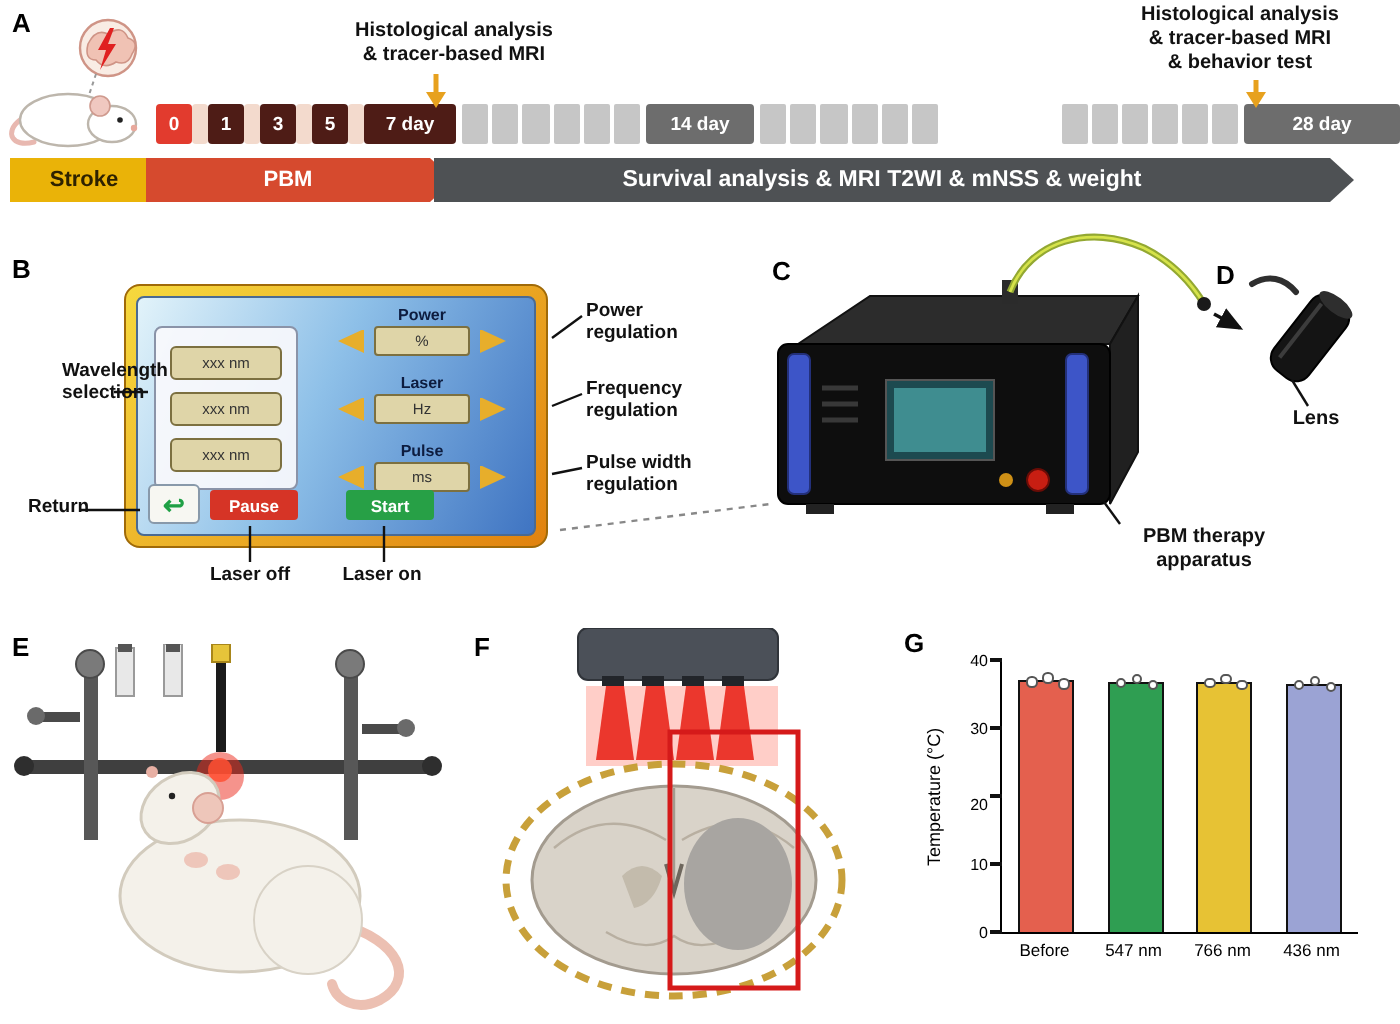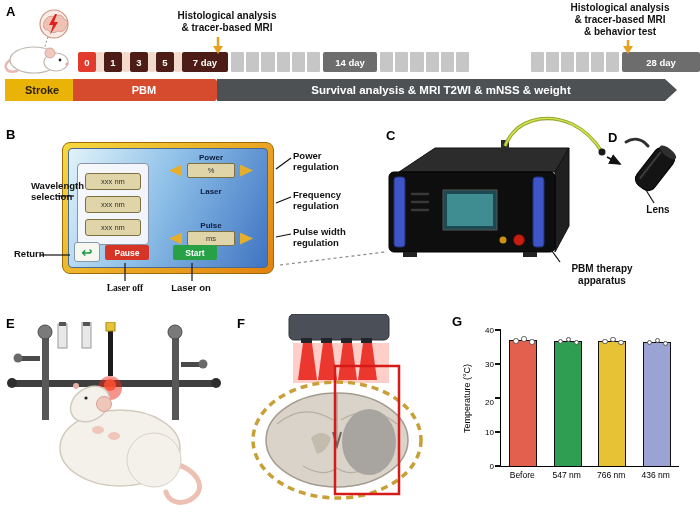--- a/index.html
+++ b/index.html
@@ -148,20 +148,25 @@
       <div class="ctrl" style="top:4px;">
         <div class="ctrl-label">Power</div>
         <div class="ctrl-row">
           <div class="tri left"></div>
           <div class="ctrl-value">%</div>
           <div class="tri right"></div>
         </div>
       </div>
       <div class="ctrl" style="top:38px;">
         <div class="ctrl-label">Laser</div>
+        <div class="ctrl-row">
+          <div class="tri left"></div>
+          <div class="ctrl-value">Hz</div>
+          <div class="tri right"></div>
+        </div>
       </div>
       <div class="ctrl" style="top:72px;">
         <div class="ctrl-label">Pulse</div>
         <div class="ctrl-row">
           <div class="tri left"></div>
           <div class="ctrl-value">ms</div>
           <div class="tri right"></div>
         </div>
       </div>
 
@@ -169,21 +174,21 @@
         <span>↩</span>
       </div>
       <div id="pause-btn" class="scr-btn">Pause</div>
       <div id="start-btn" class="scr-btn">Start</div>
     </div>
   </div>
 
   <div class="blabel preline" style="left:0;top:181px;width:60px;text-align:left;padding-left:31px;">Wavelength
 selection</div>
   <div class="blabel" style="left:14px;top:249px;">Return</div>
-  <div class="blabel" style="left:100px;top:283px;width:50px;text-align:center;font-family:Liberation Serif, serif;">Laser off</div>
+  <div class="blabel" style="left:100px;top:283px;width:50px;text-align:center;">Laser off</div>
   <div class="blabel" style="left:166px;top:283px;width:50px;text-align:center;">Laser on</div>
   <div class="blabel preline" style="left:293px;top:151px;width:90px;">Power
 regulation</div>
   <div class="blabel preline" style="left:293px;top:190px;width:90px;">Frequency
 regulation</div>
   <div class="blabel preline" style="left:293px;top:227px;width:90px;">Pulse width
 regulation</div>
 
   <span class="panel-letter" style="left:386px;top:128px;">C</span>
 

